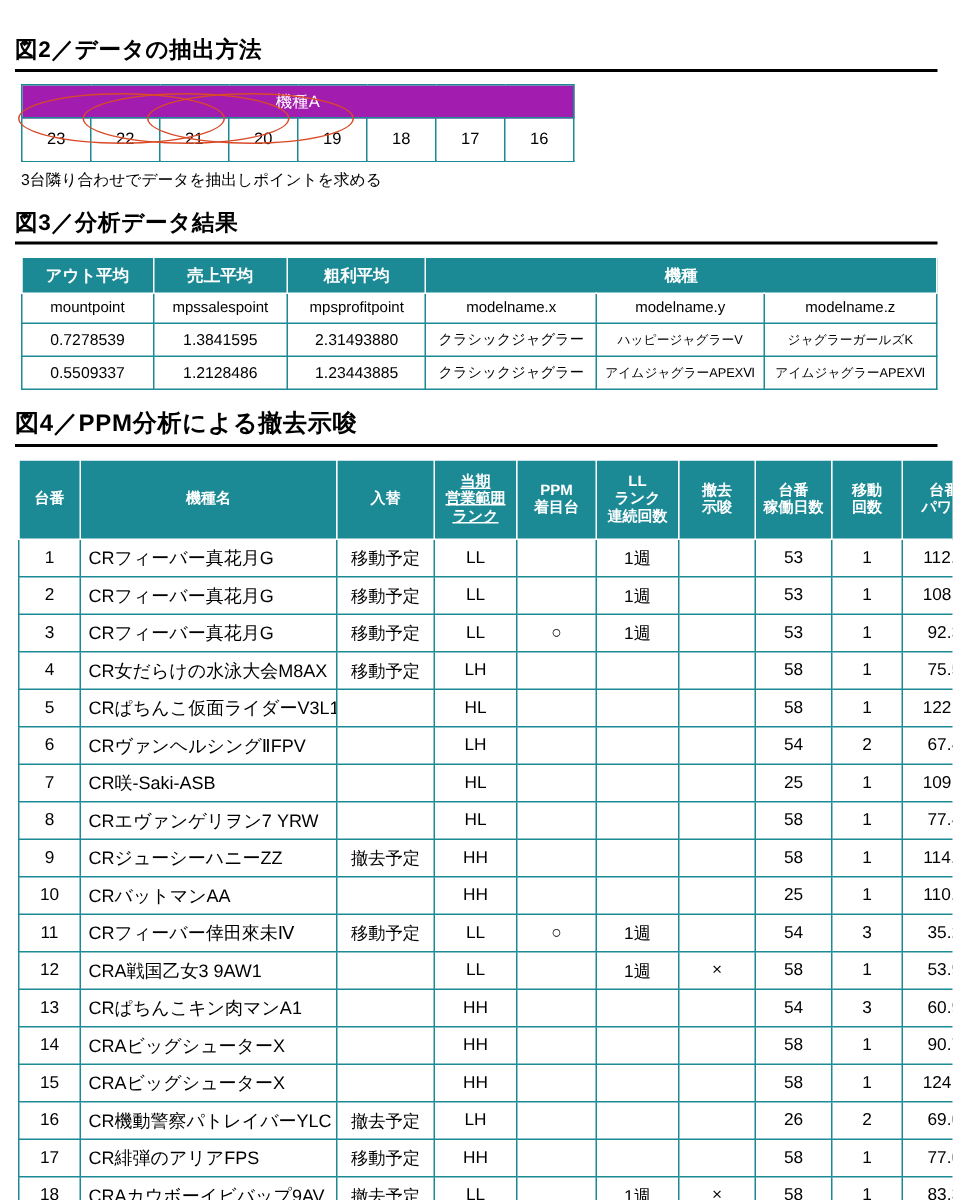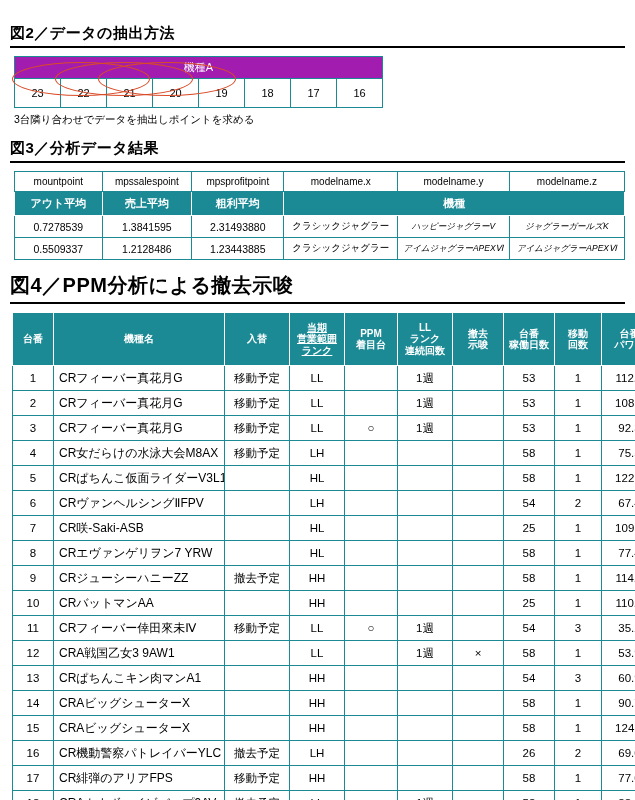--- a/index.html
+++ b/index.html
@@ -24,21 +24,21 @@
   
   .sect-head {
     font-size: 15px;
     font-weight: bold;
     letter-spacing: 0.5px;
     padding-bottom: 3px;
     border-bottom: 2px solid #000;
     margin: 0 0 8px 0;
   }
   .sect-head.fig4 {
-    font-size: 20px;
+    font-size: 16px;
   }
   .sect-wrap { margin-bottom: 12px; }
 
   
   table.fig2 {
     border-collapse: collapse;
     margin-left: 4px;
   }
   table.fig2 th {
     background: #a21caf;
@@ -88,21 +88,20 @@
     font-size: 10.5px;
     padding: 4px 4px;
     text-align: center;
     white-space: nowrap;
   }
   table.fig3 td.sub {
     font-size: 10px;
   }
   table.fig3 td.tiny {
     font-size: 8.5px;
-    font-style: italic;
   }
   table.fig3 td.mid {
     font-size: 9.5px;
   }
 
   
   table.fig4t {
     border-collapse: collapse;
     width: 615px;
     margin-left: 2px;
@@ -180,32 +179,32 @@
       <div class="ellipse" style="left:98px; top:62px; width:136px; height:32px;"></div>
     </div>
     <div class="fig2-note">3台隣り合わせでデータを抽出しポイントを求める</div>
   </div>
 
   <div class="sect-wrap">
     <div class="sect-head">図3／分析データ結果</div>
     <table class="fig3">
       <tbody>
           <tr>
+        <th style="width:92px">アウト平均</th>
+        <th style="width:92px">売上平均</th>
+        <th style="width:98px">粗利平均</th>
+        <th colspan="3">機種</th>
+      </tr>
+      <tr>
         <td class="sub">mountpoint</td>
         <td class="sub">mpssalespoint</td>
         <td class="sub">mpsprofitpoint</td>
         <td class="sub" style="width:112px">modelname.x</td>
         <td class="sub" style="width:105px">modelname.y</td>
         <td class="sub" style="width:112px">modelname.z</td>
-      </tr>
-      <tr>
-        <th style="width:92px">アウト平均</th>
-        <th style="width:92px">売上平均</th>
-        <th style="width:98px">粗利平均</th>
-        <th colspan="3">機種</th>
       </tr>
       <tr>
         <td>0.7278539</td>
         <td>1.3841595</td>
         <td>2.31493880</td>
         <td class="mid">クラシックジャグラー</td>
         <td class="tiny">ハッピージャグラーV</td>
         <td class="tiny">ジャグラーガールズK</td>
       </tr>
       <tr>

